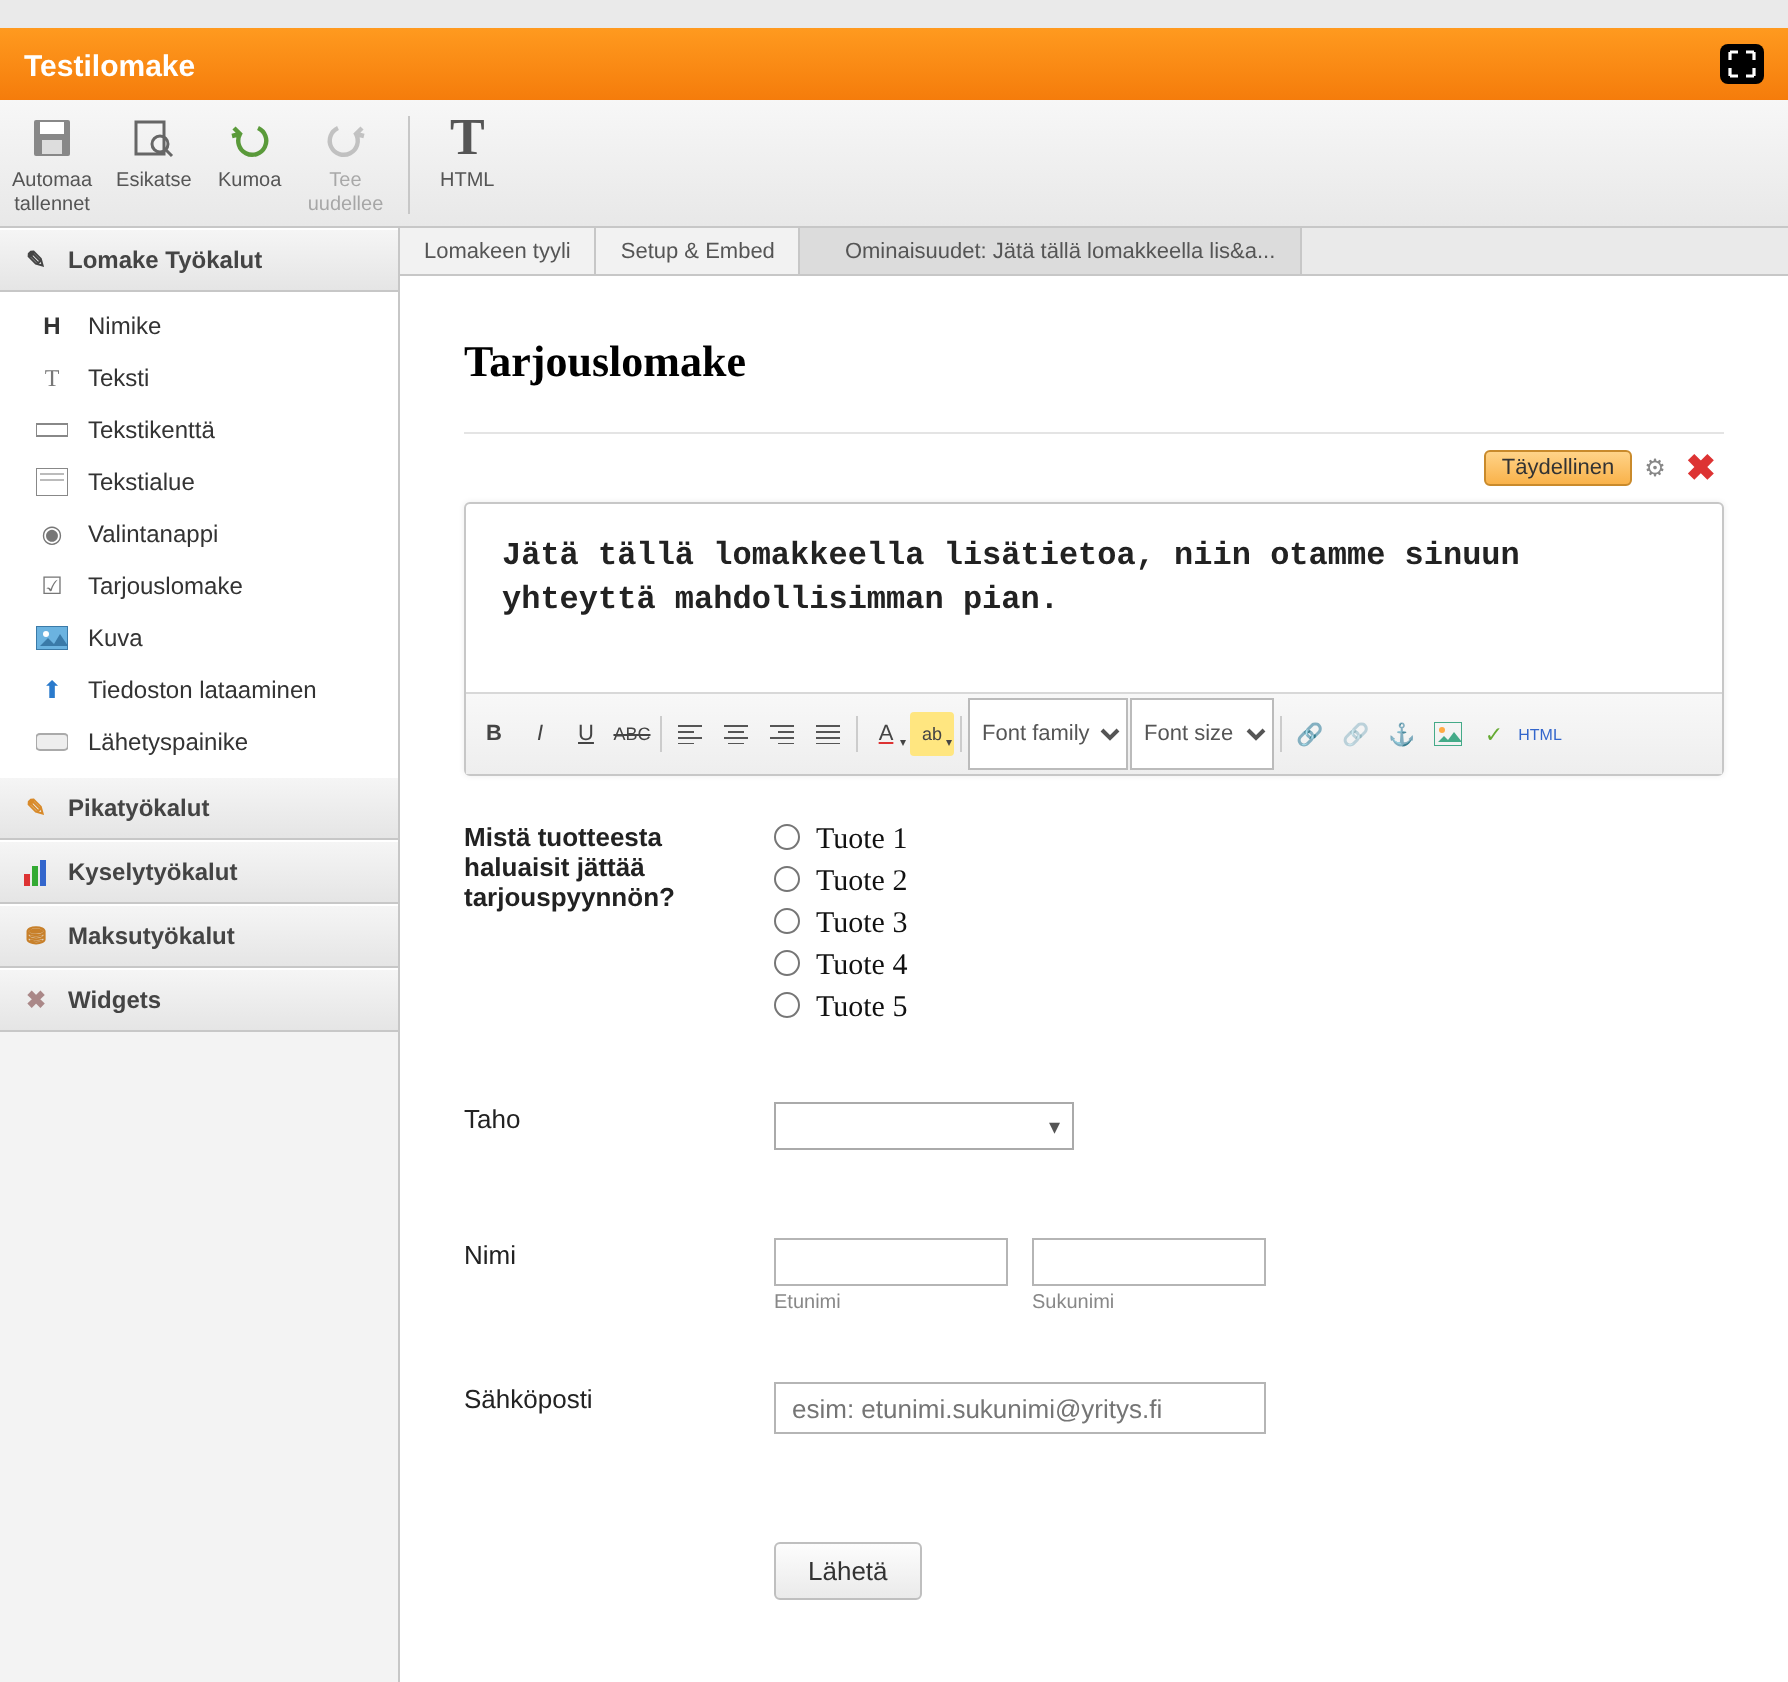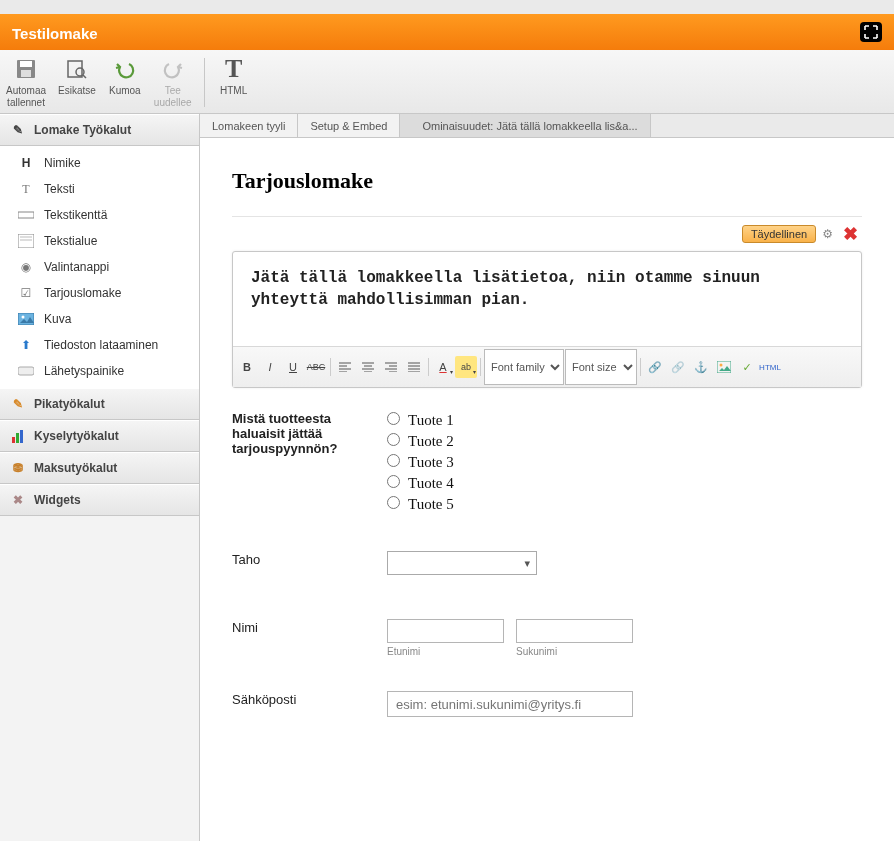--- a/index.html
+++ b/index.html
@@ -339,16 +339,22 @@
         </div>
       </div>
 
       <div class="form-row" style="padding-top:34px">
         <div class="form-label">Sähköposti</div>
         <div class="form-control">
           <input class="email-input" placeholder="esim: etunimi.sukunimi@yritys.fi" style="">
         </div>
       </div>
 
+      <div class="form-row" style="padding-top:54px">
+        <div class="form-label"></div>
+        <div class="form-control">
+          <button class="submit-btn">Lähetä</button>
+        </div>
+      </div>
 
     </div>
   </div>
 </div>
 
 </body></html>

